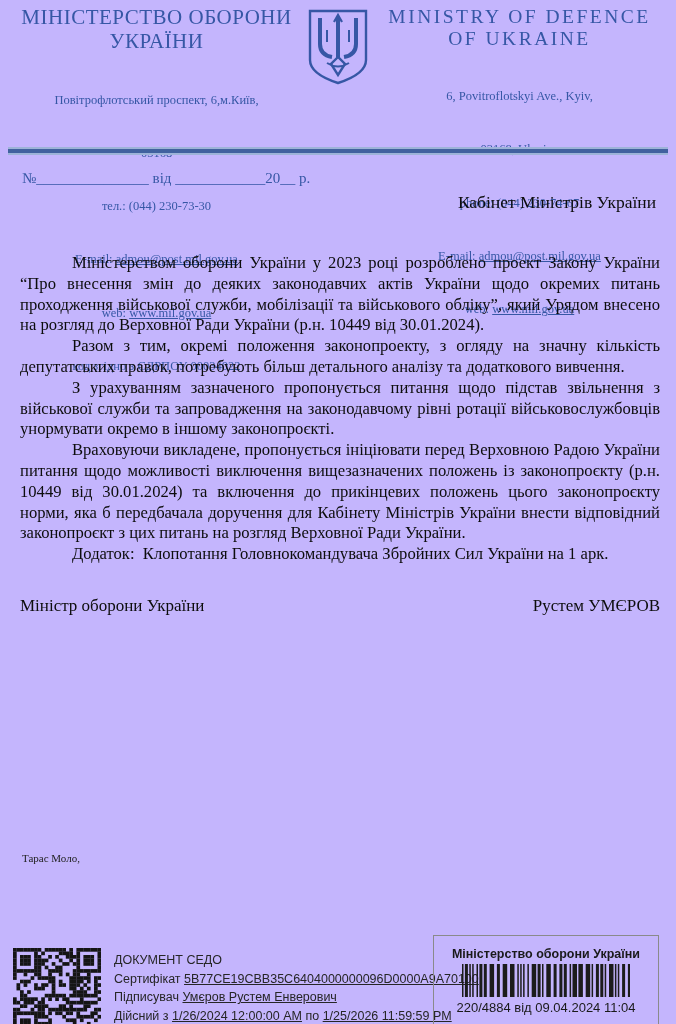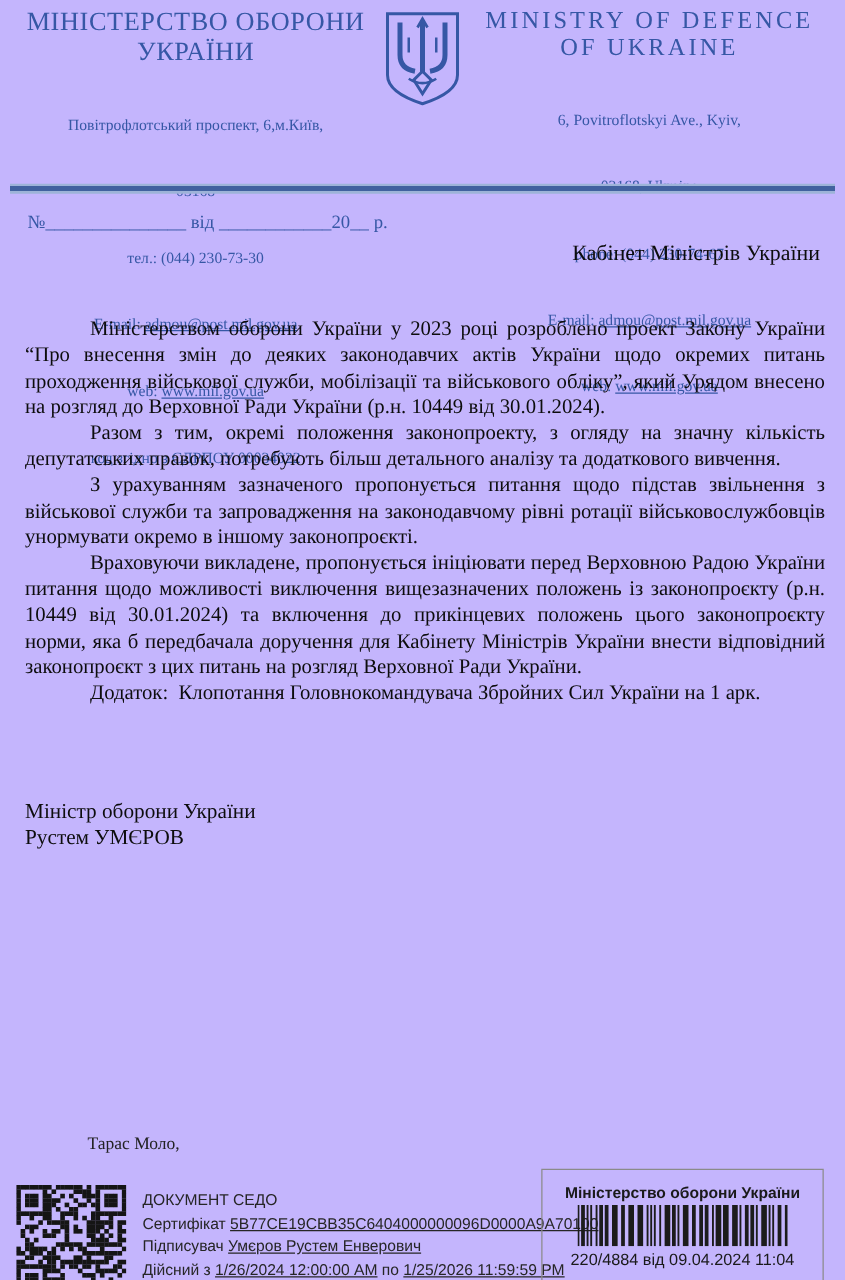--- a/index.html
+++ b/index.html
@@ -16,22 +16,22 @@
   .divider{position:absolute;top:147px;left:8px;right:8px;height:8px;
            background:linear-gradient(to bottom,#9db3d8 0 26%,#41619f 26% 72%,#9db3d8 72% 100%);}
   
   .refline{position:absolute;top:170px;left:22px;color:#3657a5;font-size:15px;white-space:pre;}
   .addressee{position:absolute;top:192px;right:20px;font-size:17.5px;color:#0d0d0d;margin-left:39px;}
   
   .body{position:absolute;top:253px;left:20px;right:16px;font-size:16.6px;line-height:20.8px;
         text-align:justify;color:#0d0d0d;}
   .body p{margin:0;text-indent:52px;}
   .attachment{margin-top:21px;text-indent:0;white-space:pre-wrap;}
-  .sigrow{display:flex;justify-content:space-between;margin-top:74px;font-size:17px;flex-direction:column;}
-  .executor{position:absolute;left:22px;top:908px;font-size:14px;color:#222;margin-left:48px;}
+  .sigrow{display:flex;justify-content:space-between;margin-top:31px;font-size:17px;}
+  .executor{position:absolute;left:22px;top:852px;font-size:11px;color:#222;}
   
   .qr{position:absolute;left:13px;top:948px;width:88px;height:88px;}
   .sedo{position:absolute;left:114px;top:951px;font-family:"Liberation Sans",sans-serif;
         font-size:12.5px;line-height:18.5px;color:#262626;}
   .sedo div{white-space:pre-wrap;}
   .regbox{position:absolute;left:433px;top:935px;width:224px;height:100px;border:1px solid #8a8a8a;
           text-align:center;font-family:"Liberation Sans",sans-serif;}
   .regbox .org{margin-top:11px;font-size:12.5px;font-weight:600;color:#1a1a1a;}
   .regbox .barcode{margin:3px auto 0;width:168px;height:33px;}
   .regbox .num{margin-top:3px;font-size:13px;color:#1a1a1a;}

